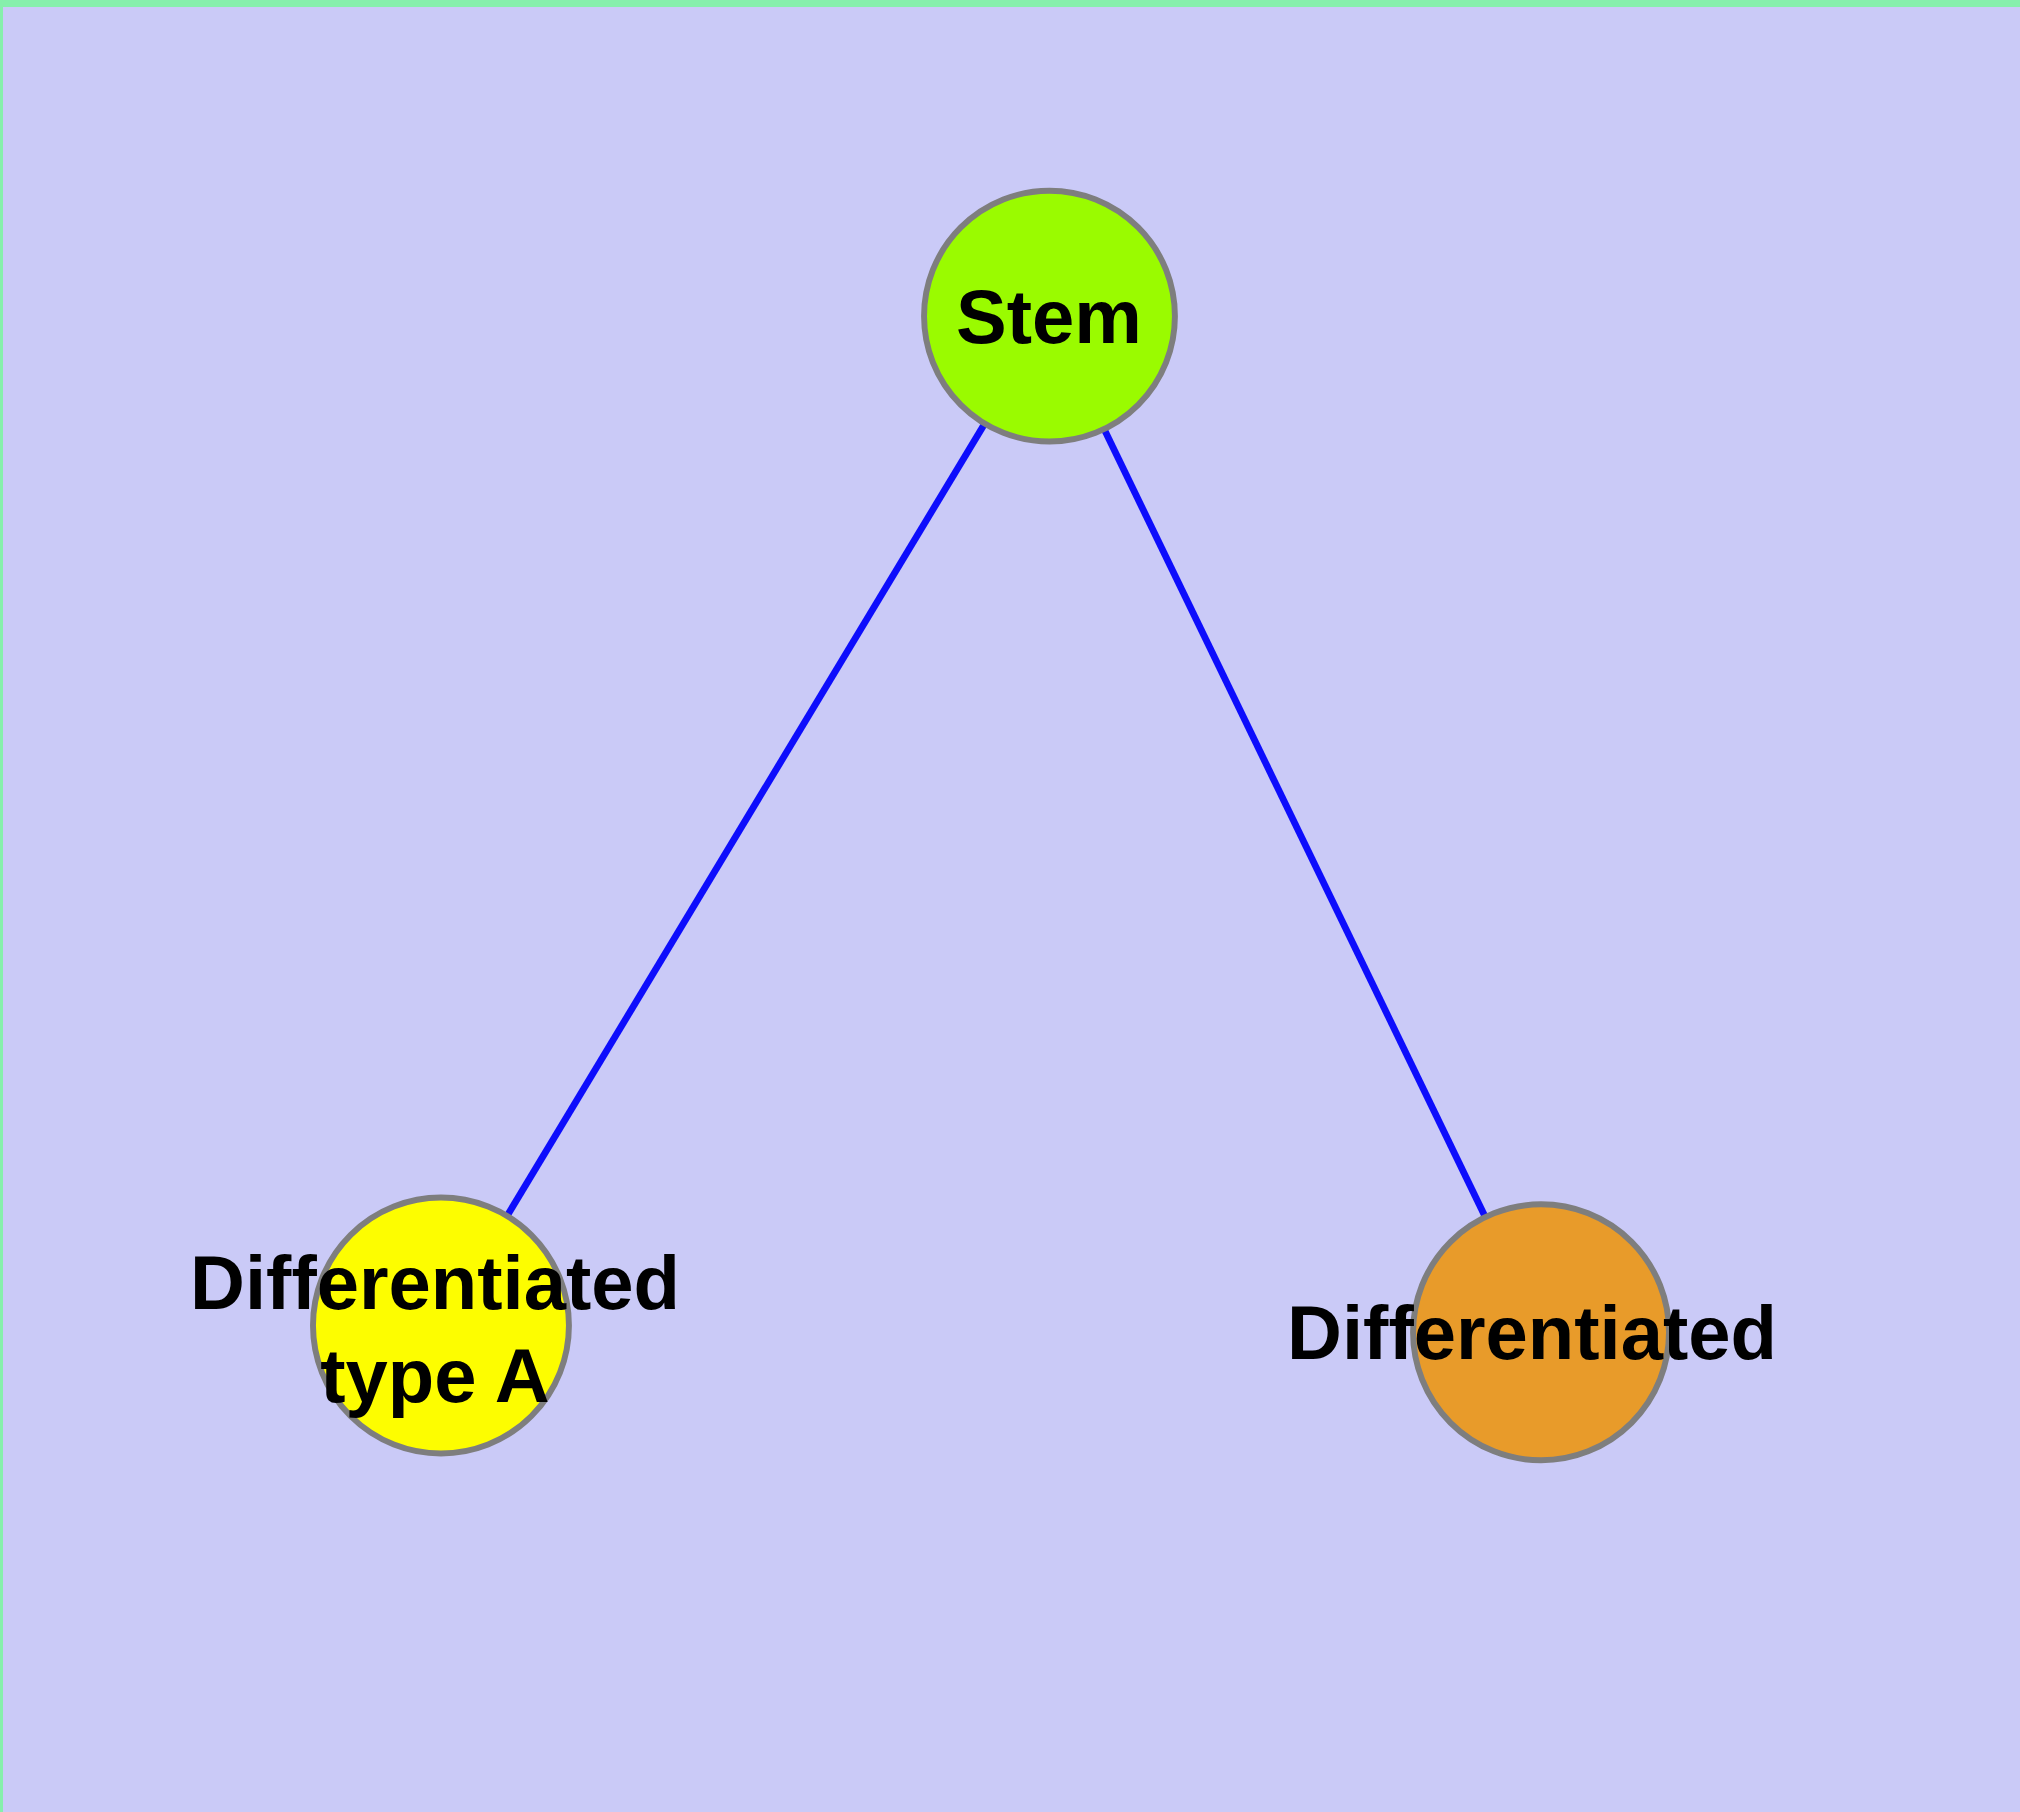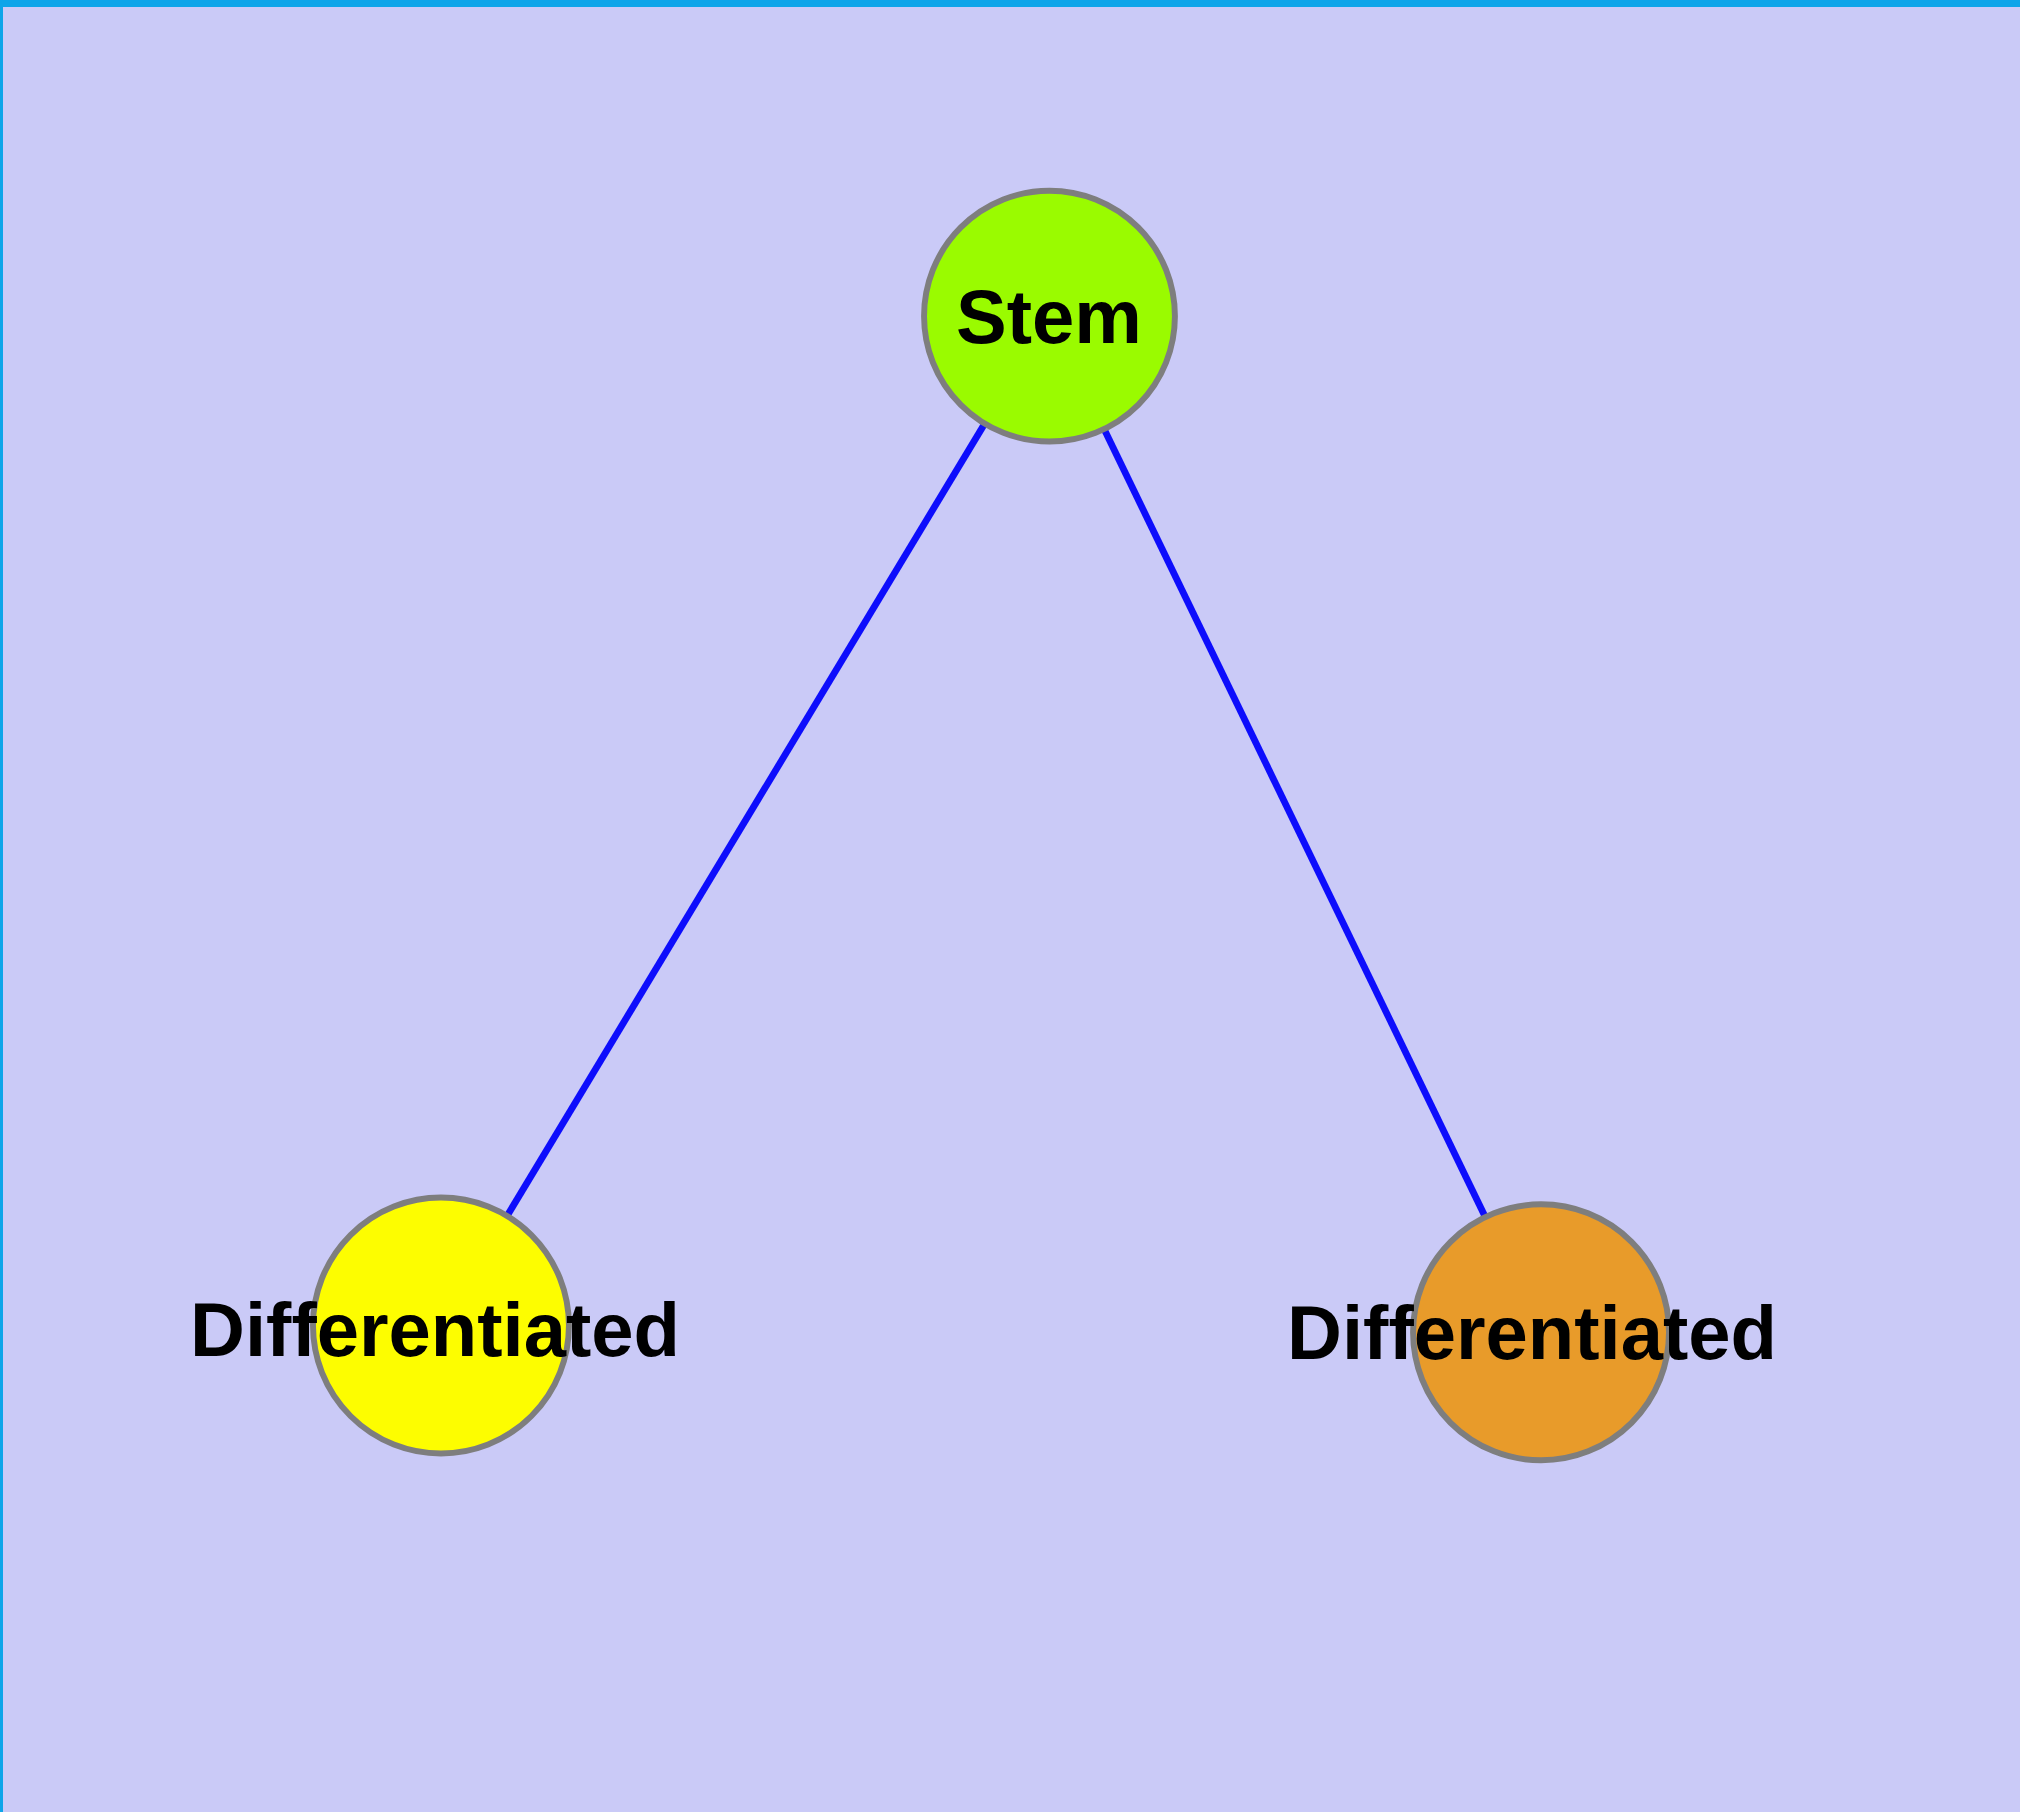--- a/index.html
+++ b/index.html
@@ -1,20 +1,20 @@
 <!DOCTYPE html>
 <html style="font-size:13.6px"><head>
 <meta charset="utf-8">
 <style>
   html, body { margin: 0; padding: 0; background: #ffffff; }
   .canvas {
     position: relative;
     width: 2021px;
     height: 1812px;
-    background: #0ea5e9;
+    background: #86efac;
     overflow: hidden;
     font-family: "Liberation Sans", sans-serif;
   }
   .panel {
     position: absolute;
     left: 2.5px;
     top: 6.8px;
     right: 0;
     bottom: 0;
   }
@@ -64,20 +64,21 @@
 
     <circle class="node" cx="1818" cy="1572" r="151" fill="#e89b2a"></circle>
   </svg>
 
   <div class="node-label" style="left:1049px; top:316px;">
     <span class="label-line">Stem</span>
   </div>
 
   <div class="node-label" style="left:435px; top:1329px;">
     <span class="label-line">Differentiated</span>
+    <span class="label-line">type A</span>
   </div>
 
   <div class="node-label" style="left:1532px; top:1332px;">
     <span class="label-line">Differentiated</span>
   </div>
 
 </div>
 
 
 </body></html>

